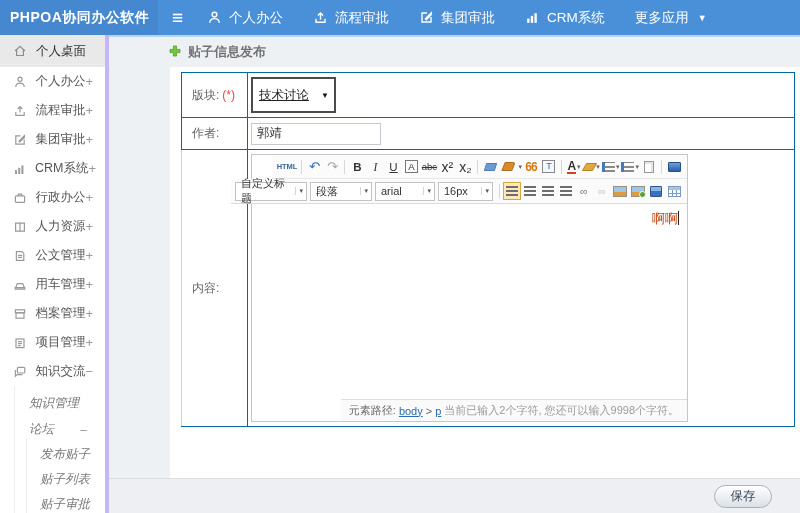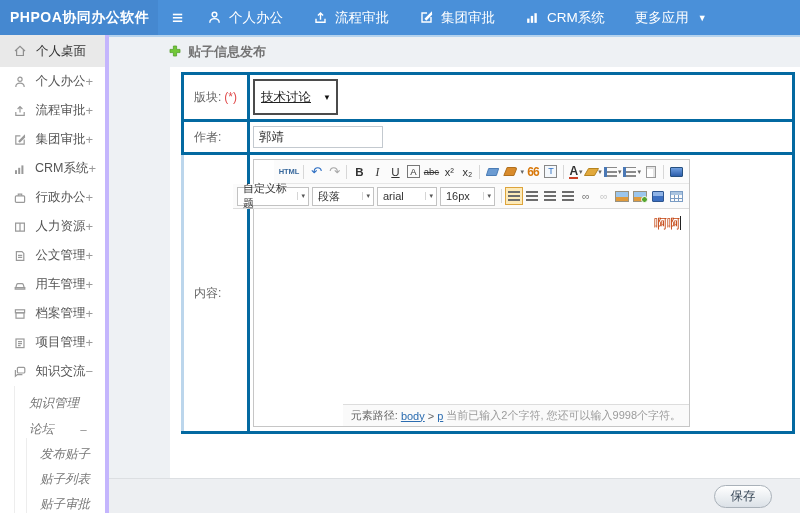--- a/index.html
+++ b/index.html
@@ -32,21 +32,21 @@
   .sb-grand .sb-child { height:25px; padding-left:13px; }
 
   
   .content { flex:1; display:flex; flex-direction:column; background:#eef1f4; border-top:2px solid #b5d3ee; min-width:0; }
   .content-header { height:30px; display:flex; align-items:center; padding-left:60px; }
   .content-title { font-size:13px; font-weight:bold; color:#737373; margin-left:7px; }
   .panel { flex:1; background:#fff; margin-left:61px; padding:5px 5px 0 11px; overflow:hidden; }
 
   
   .form-table { width:100%; border-collapse:collapse; font-size:12px; color:#666; table-layout:fixed; }
-  .form-table td { border:3px solid #0369a1; }
+  .form-table td { border:1px solid #0369a1; }
   .form-table td.lbl { width:66px; padding-left:10px; }
   .form-table td.fld { padding:4px 4px 4px 3px; }
   .req { color:#e04b4b; margin-left:3px; }
   .row-board  { height:33px; } .row-subject{ height:34px; }
   .row-author { height:32px; } .row-source { height:30px; }
   .row-content td { border-left-color:#bcd6ec; }
 
   .txt { height:22px; border:1px solid #c3c9cf; font-size:12.5px; color:#333; padding:0 5px;
     font-family:inherit; }
   .txt-subject { width:321px; } .txt-small { width:130px; }
@@ -63,21 +63,21 @@
   .btn { min-width:18px; height:18px; display:inline-flex; align-items:center; justify-content:center;
     font-size:11.5px; color:#333; cursor:pointer; border:1px solid transparent; }
   .btn.active { background:#fdeab8; border:1px solid #dda43c; }
   .sep { width:1px; height:14px; background:#d7d7d7; margin:0 3px; flex:none; }
   .g-html { font-size:7.5px; font-weight:bold; color:#38689c; }
   .g-undo { color:#2e6fc3; font-size:13px; } .g-redo { color:#a9a9a9; font-size:13px; }
   .g-b { font-weight:bold; } .g-i { font-style:italic; font-family:"Liberation Serif",serif; }
   .g-u { text-decoration:underline; }
   .g-abox { border:1px solid #777; font-size:9.5px; height:13px; min-width:13px; line-height:11px; text-align:center; }
   .g-strike { text-decoration:line-through; font-size:9.5px; }
-  .g-sup,.g-sub { font-size:11px; }
+  .g-sup,.g-sub { font-size:14px; }
   .g-quote { color:#d8780a; font-weight:bold; letter-spacing:-1px; font-size:12px; }
   .g-tbox { border:1px solid #888; font-size:9px; height:13px; min-width:13px; line-height:11px;
     text-align:center; color:#2e6fc3; background:#f4f8fc; }
   .g-A { font-weight:bold; font-size:12px; border-bottom:2px solid #cc4125; line-height:12px; }
   .mini-caret { font-size:7px; color:#666; margin-left:1px; }
   
   .i-eraser { width:11px; height:8px; background:#6b9bd2; border:1px solid #4a7cb5; transform:skewX(-18deg); border-radius:1px; }
   .i-brush  { width:11px; height:9px; background:#d98b2b; border:1px solid #b06f1d; transform:skewX(-22deg); border-radius:1px 3px 1px 1px; }
   .i-pen    { width:11px; height:8px; background:#e2a93c; border:1px solid #b5831f; transform:skewX(-30deg); border-radius:1px; }
   .i-list   { width:13px; height:10px;

